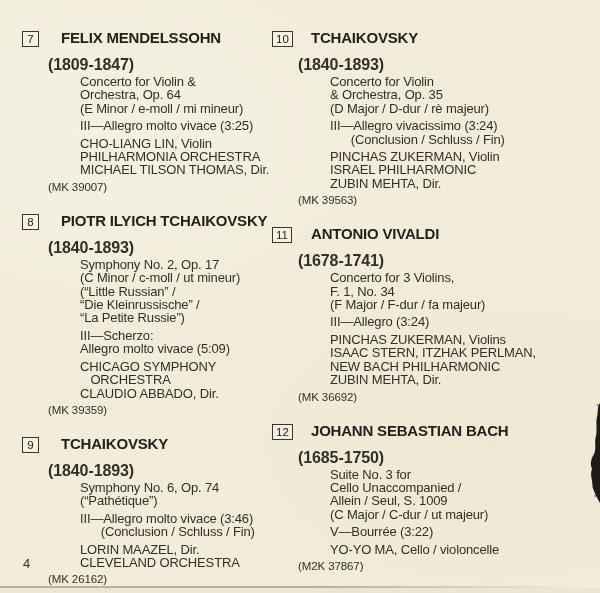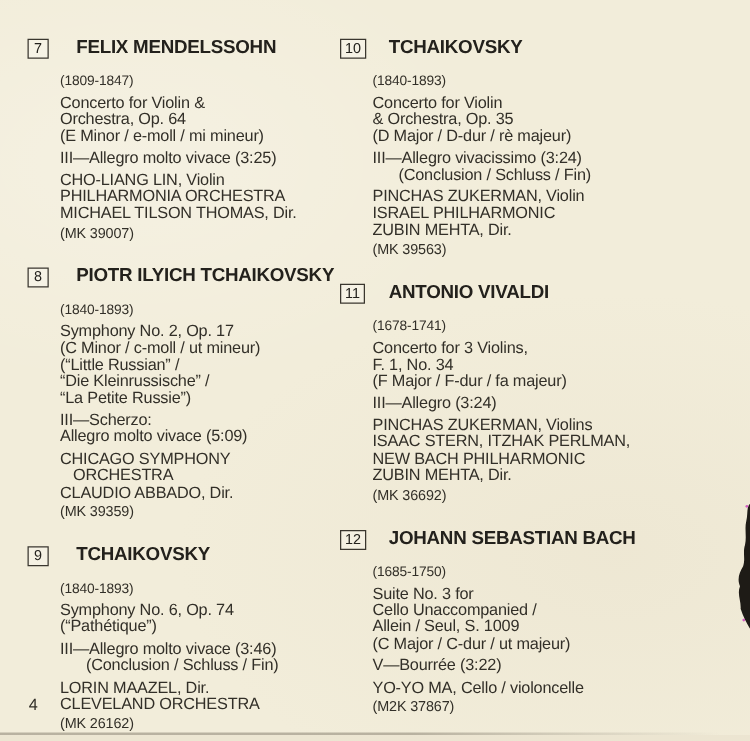--- a/index.html
+++ b/index.html
@@ -40,22 +40,22 @@
     background: rgba(255,255,255,0.25);
   }
   .composer {
     margin: 13px;
     font-size: 15px; line-height: 16px;
     font-weight: bold;
     letter-spacing: -0.2px;
     color: var(--heading_ink, #23211c);
     white-space: nowrap;
   }
-  .dates { font-size: 11px; line-height: 12px; margin-bottom: 4px; letter-spacing: -0.1px; }
-  .group { margin-bottom: 4px; }
+  .dates { font-size: 16px; line-height: 12px; margin-bottom: 4px; letter-spacing: -0.1px; font-weight: bold; }
+  .group { margin-bottom: 4px; margin-left: 32px; }
   .line {
     font-size: 13px; line-height: 13.4px;
     letter-spacing: -0.15px;
     white-space: pre-wrap;
   }
   .catalog { font-size: 11.5px; line-height: 12px; letter-spacing: -0.1px; }
 
   .page-number {
     position: absolute;
     left: 23px; top: 557px;

